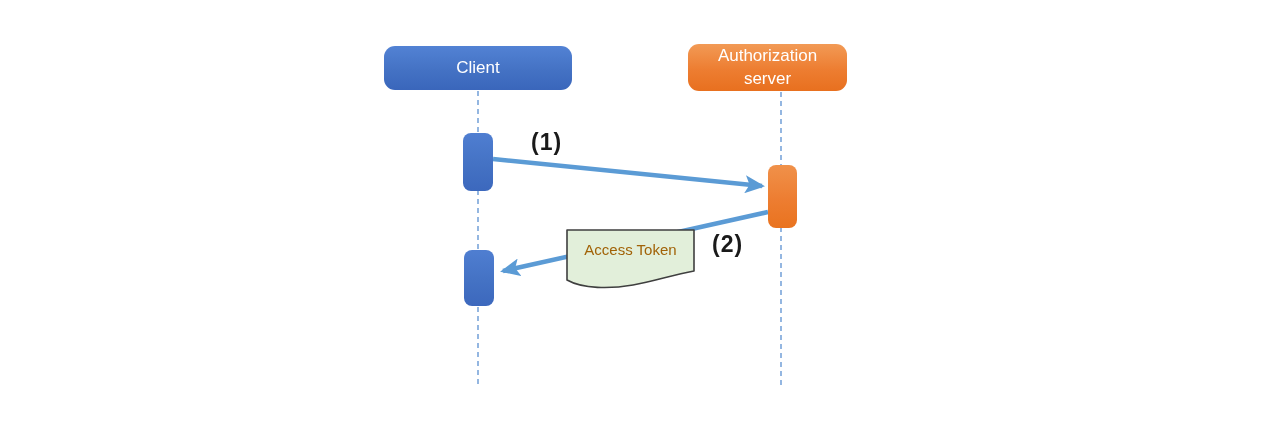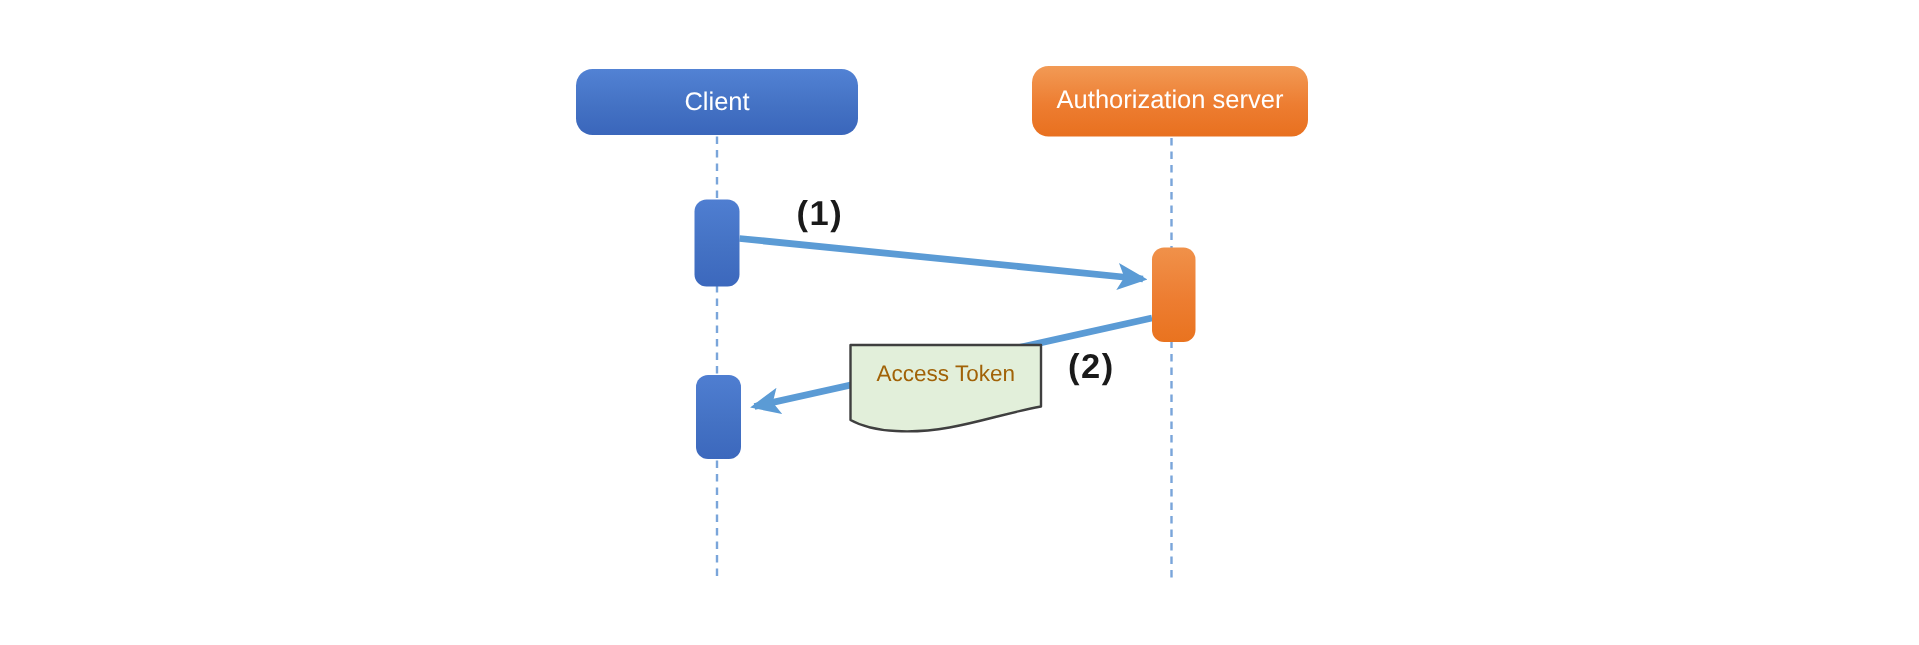--- a/index.html
+++ b/index.html
@@ -37,21 +37,21 @@
   .actor-client {
     left: 384px;
     top: 46px;
     width: 188px;
     height: 44px;
     background: linear-gradient(180deg, #5282d4 0%, #4472c4 55%, #3a66bb 100%);
   }
   .actor-auth {
     left: 688px;
     top: 44px;
-    width: 184px;
+    width: 159px;
     height: 47px;
     padding: 2px 6px;
     background: linear-gradient(180deg, #f29a55 0%, #ed7d31 55%, #e8701f 100%);
   }
   .activation {
     position: absolute;
     border-radius: 8px;
   }
   .activation.blue {
     background: linear-gradient(180deg, #4f7ed1 0%, #4472c4 55%, #3c68bd 100%);

